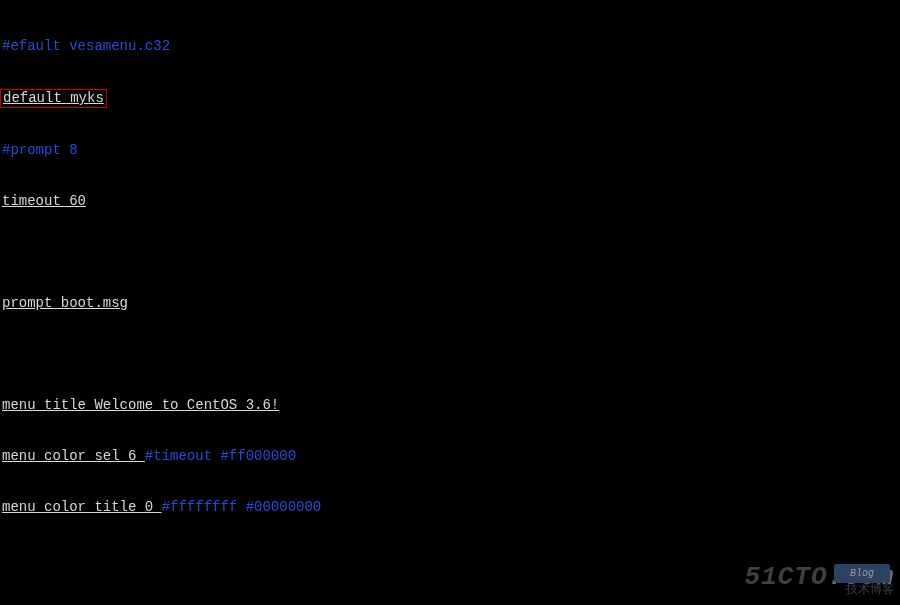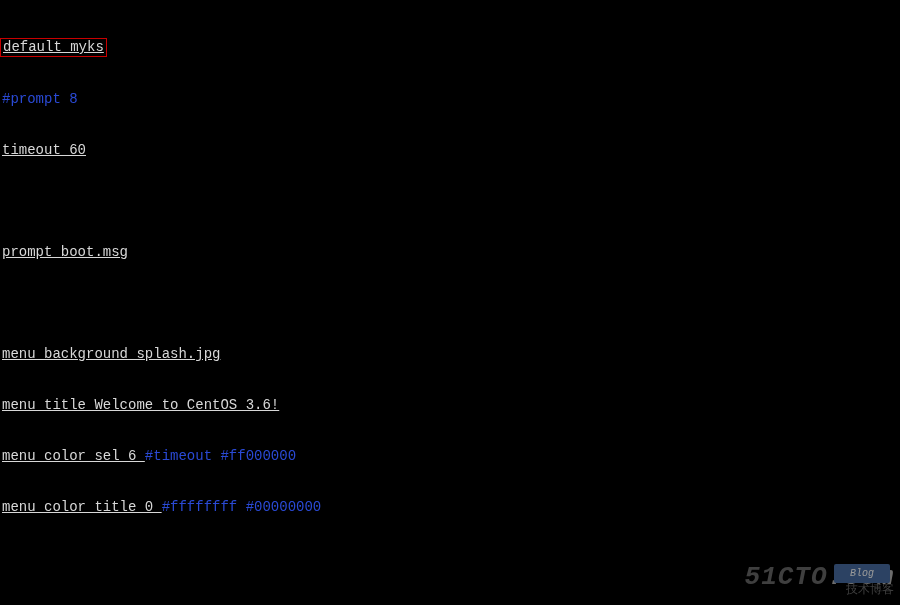--- a/index.html
+++ b/index.html
@@ -59,27 +59,27 @@
     font-size: 10px;
     padding: 1px 16px;
     border-radius: 2px;
     font-style: italic;
   }
 </style>
 </head>
 <body>
 
 <div class="term">
+  <span class="row blue">#efault vesamenu.c32</span>
   <span class="row"><span class="red-box white">default myks</span></span>
   <span class="row blue">#prompt 8</span>
   <span class="row white">timeout 60</span>
   <span class="row"></span>
   <span class="row white">prompt boot.msg</span>
   <span class="row"></span>
-  <span class="row white">menu background splash.jpg</span>
   <span class="row white">menu title Welcome to CentOS 3.6!</span>
   <span class="row"><span class="white">menu color sel 6 </span><span class="blue">#timeout #ff000000</span></span>
   <span class="row"><span class="white">menu color title 0 </span><span class="blue">#ffffffff #00000000</span></span>
   
   
   
   
   
   
   

